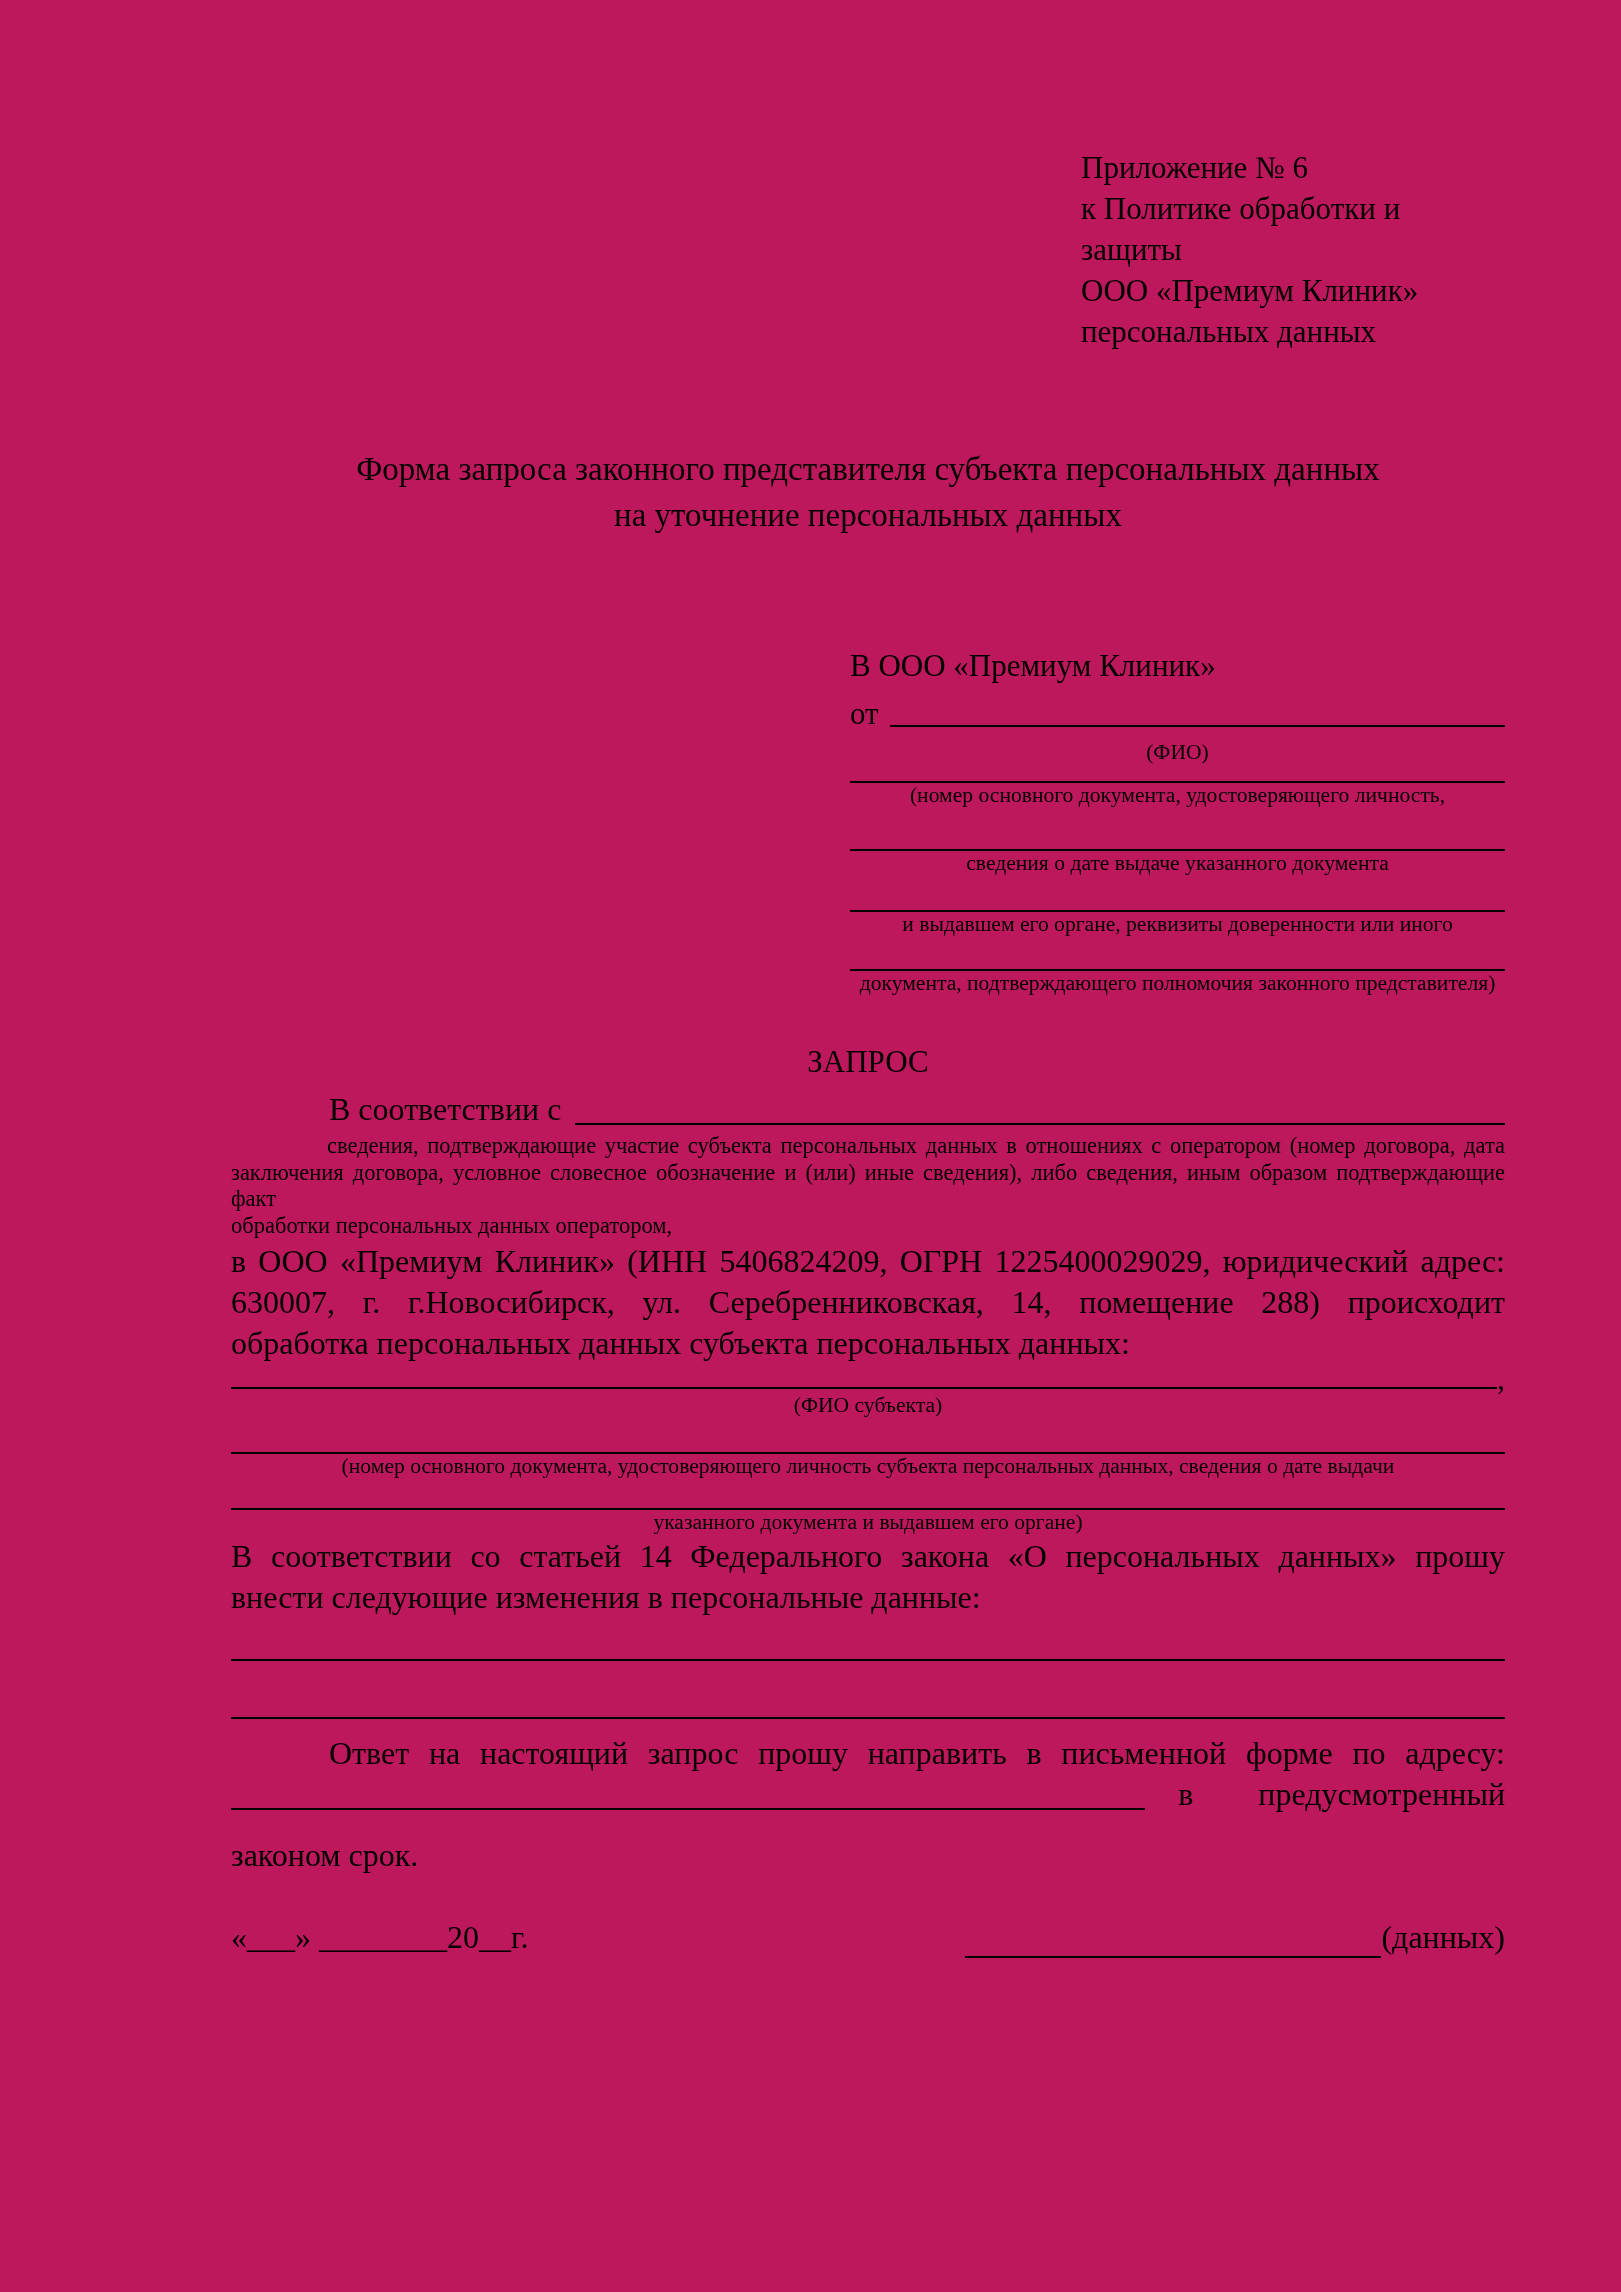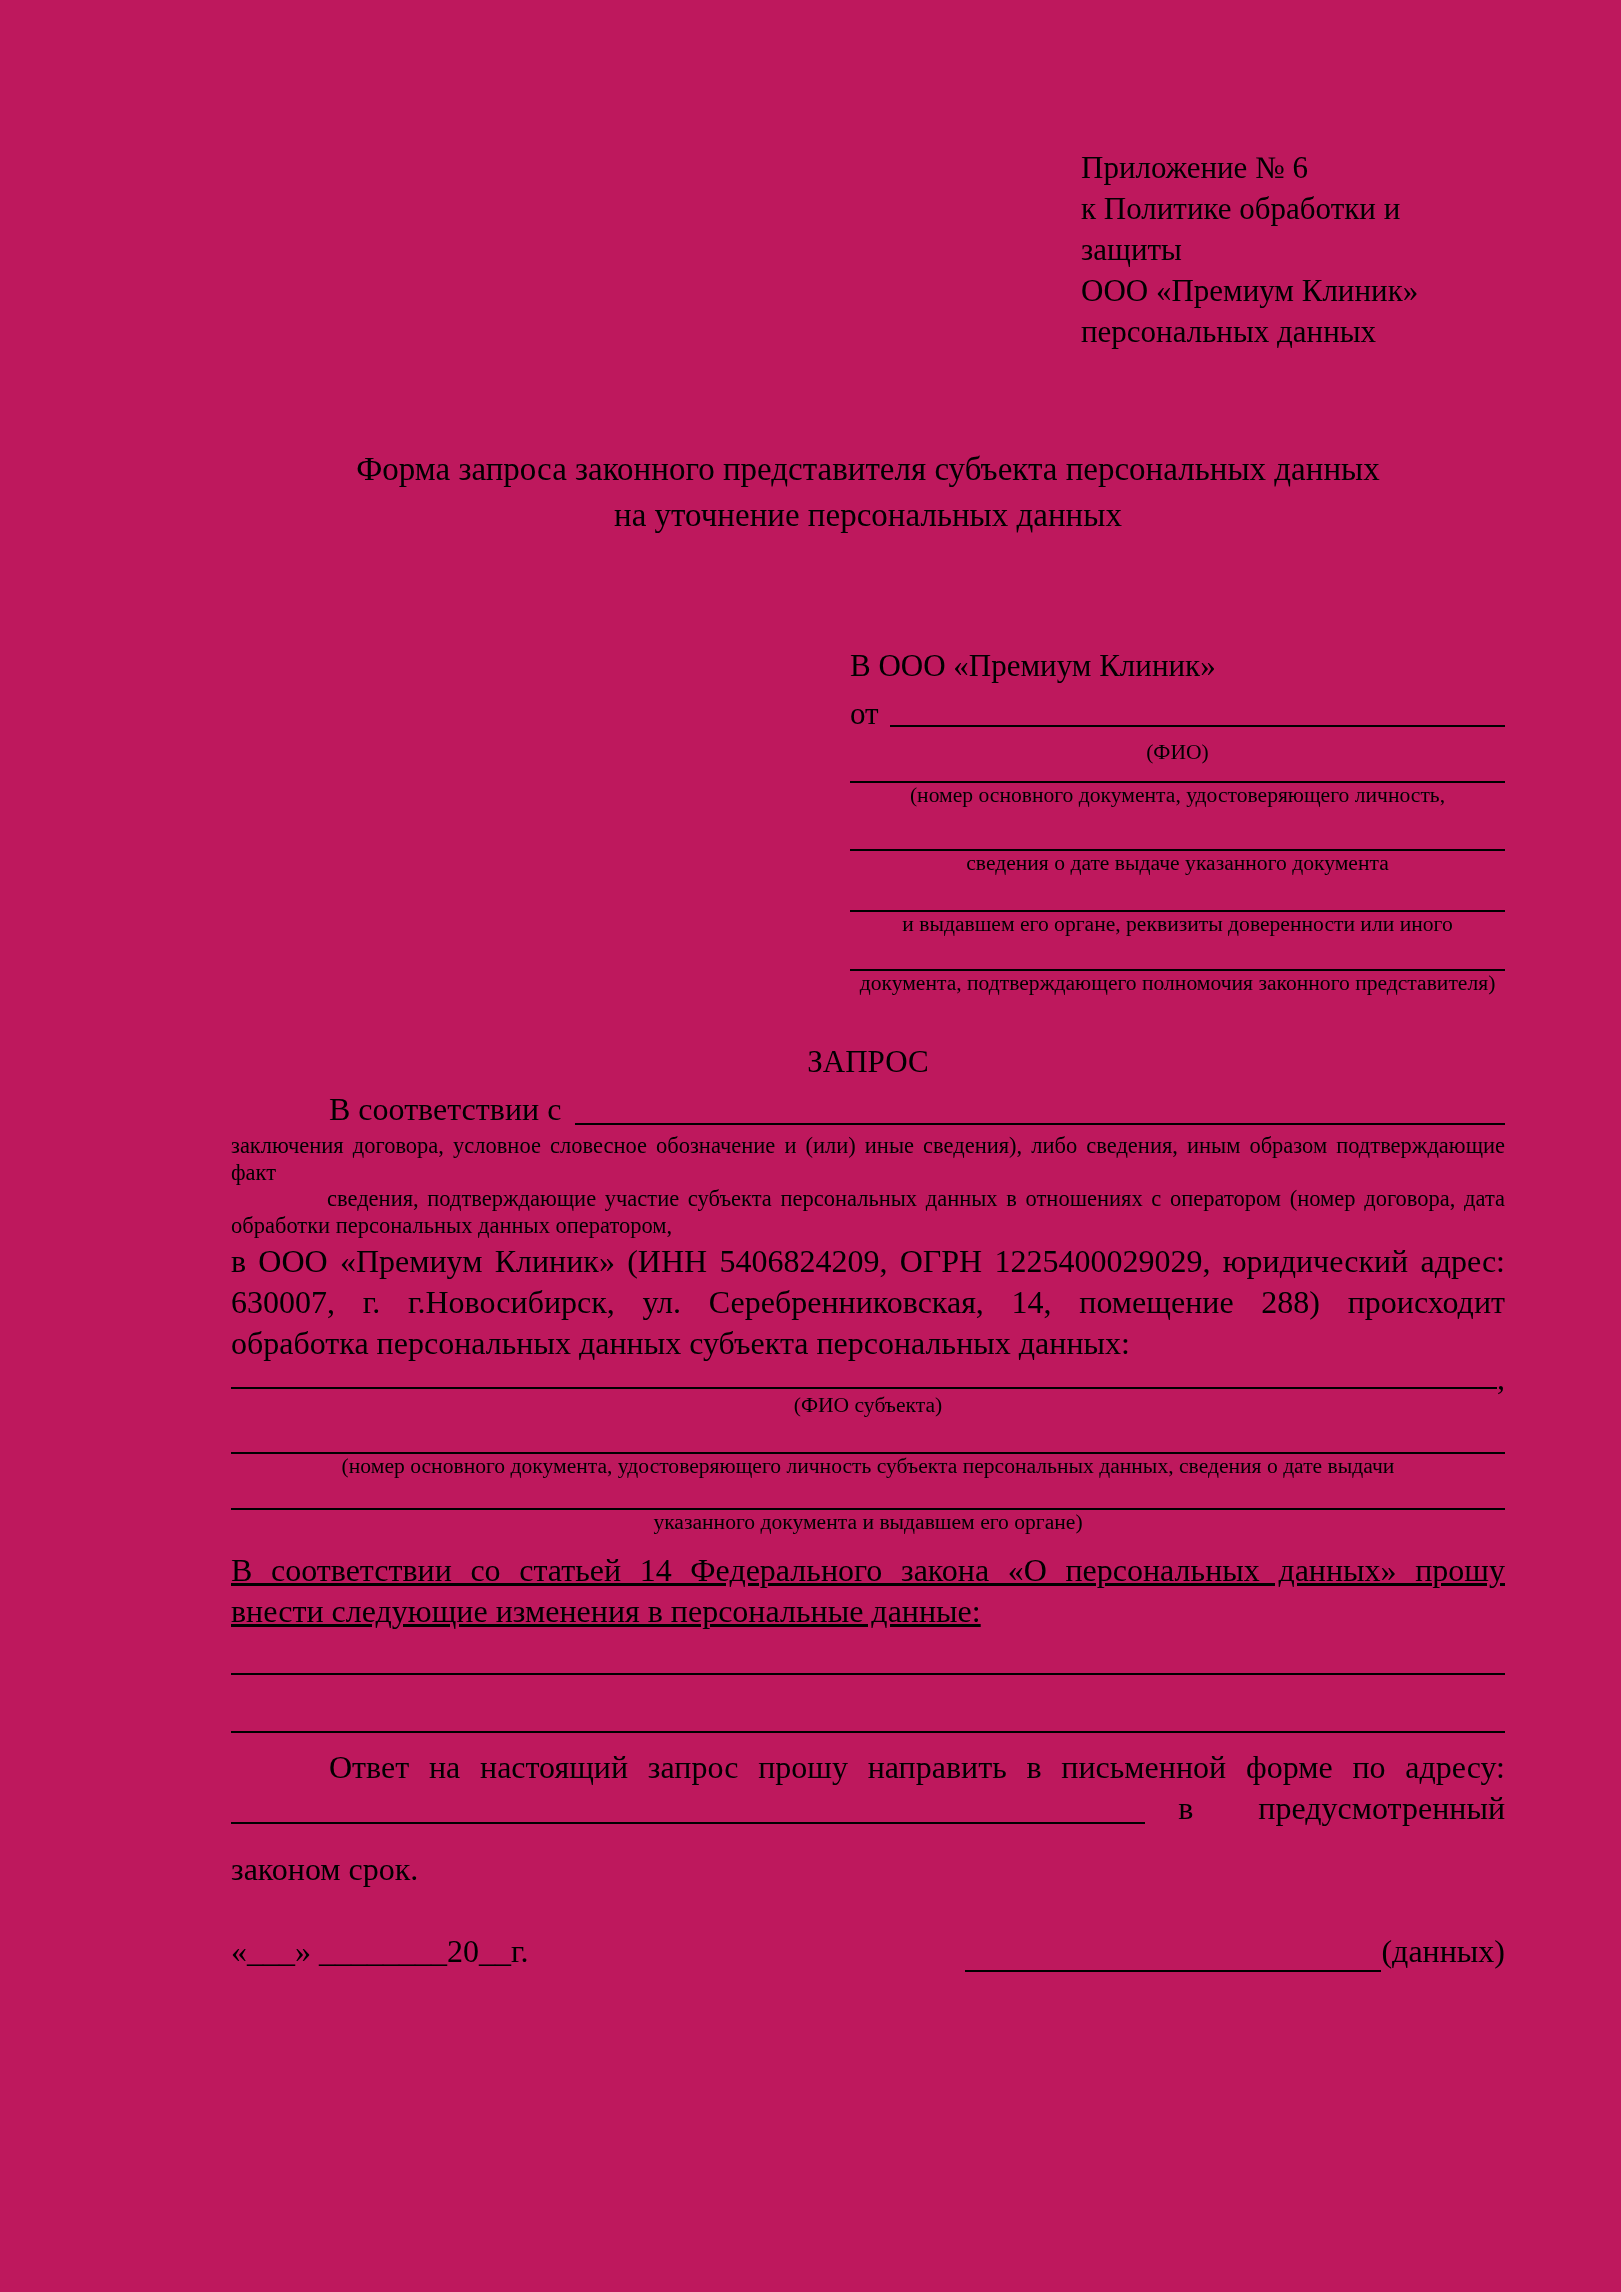--- a/index.html
+++ b/index.html
@@ -87,21 +87,21 @@
   .para { margin-top: 2px; }
   .subject-row {
     display: flex;
     align-items: flex-end;
     height: 29px;
     font-size: 32px;
   }
   .subject-row .comma { line-height: 29px; }
   .sf1 { height: 33px; }
   .sf2 { height: 29px; }
-  .law { margin-top: 14px; text-decoration: underline; }
+  .law { margin-top: 0; }
   .blank1 { height: 41px; }
   .blank2 { height: 56px; }
   .fline-full { border-bottom: 2.9px solid #000; }
   .reply-line1 {
     margin-top: 13.7px;
     text-indent: 98px;
   }
   .reply-row2 {
     display: flex;
     align-items: center;
@@ -176,22 +176,22 @@
   </div>
 
   <div class="request-heading">ЗАПРОС</div>
 
   <div class="lead-row">
     <span class="label">В соответствии с</span>
     <span class="ul"></span>
   </div>
 
   <div class="smalltext">
+    <div class="jline indent-small">сведения, подтверждающие участие субъекта персональных данных в отношениях с оператором (номер договора, дата</div>
     <div class="jline">заключения договора, условное словесное обозначение и (или) иные сведения), либо сведения, иным образом подтверждающие факт</div>
-    <div class="jline indent-small">сведения, подтверждающие участие субъекта персональных данных в отношениях с оператором (номер договора, дата</div>
     <div>обработки персональных данных оператором,</div>
   </div>
 
   <div class="bodytext para">
     <div class="jline">в ООО «Премиум Клиник» (ИНН 5406824209, ОГРН 1225400029029, юридический адрес:</div>
     <div class="jline">630007, г. г.Новосибирск, ул. Серебренниковская, 14, помещение 288) происходит</div>
     <div>обработка персональных данных субъекта персональных данных:</div>
   </div>
 
   <div class="subject-row">

